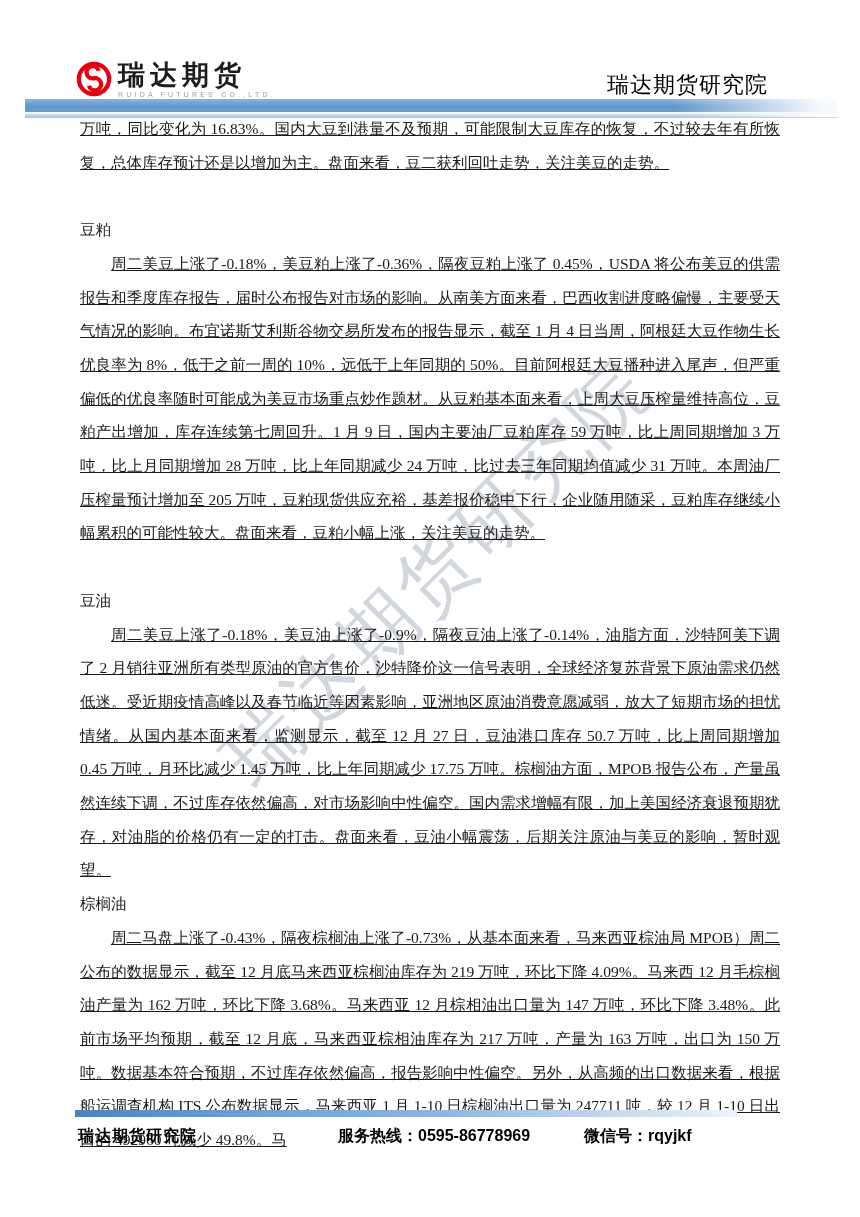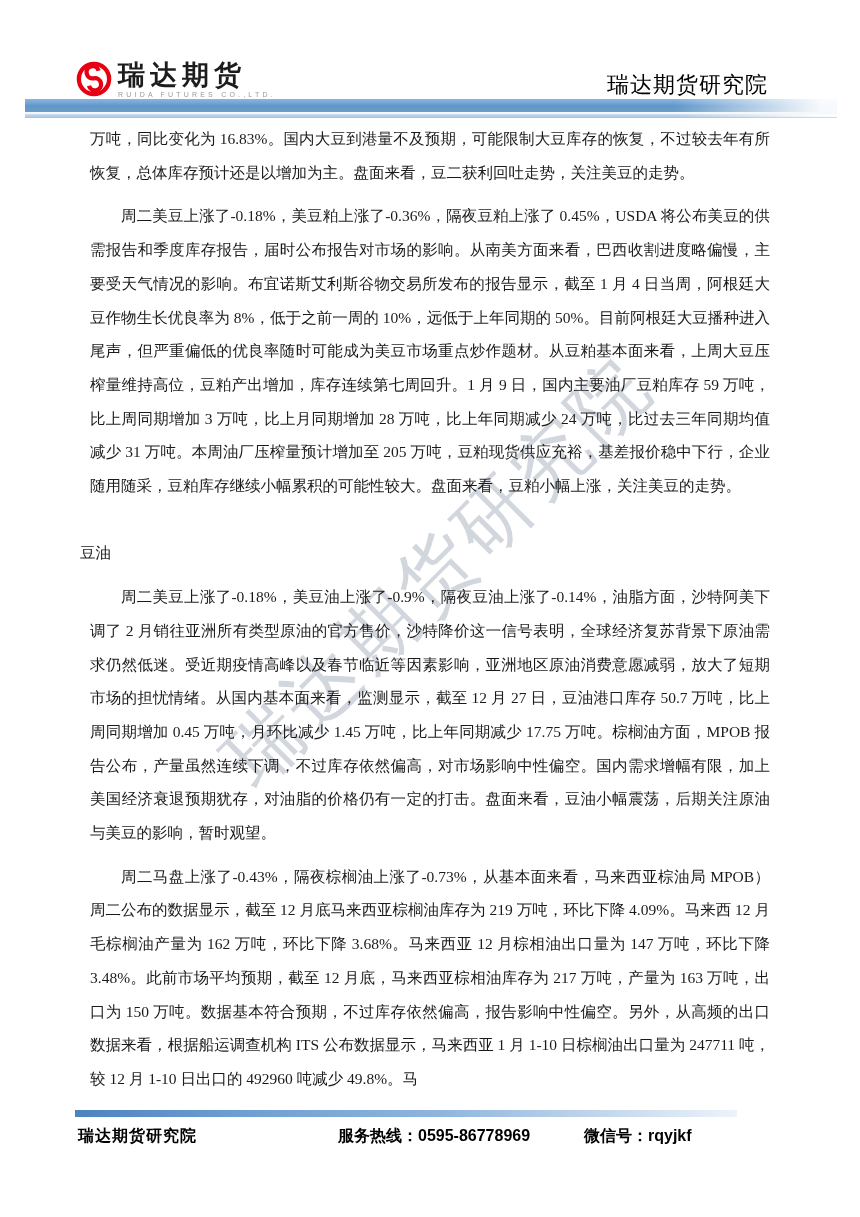--- a/index.html
+++ b/index.html
@@ -62,21 +62,21 @@
     font-family: "Liberation Serif", "DejaVu Serif", serif;
   }
 
   
   .doc {
     position: absolute; left: 80px; top: 112px; width: 700px;
     font-size: 15.5px; line-height: 33.7px;
     text-align: justify;
     z-index: 1;
   }
-  .doc p { margin: 10px; }
+  .doc p { margin: 0; text-decoration: underline; }
   .doc p.indent { text-indent: 2em; }
   .sec-heading { font-size: 15.5px; font-weight: 400; line-height: 33.7px; }
   .sec-heading.gap-before { margin-top: 33.7px; }
 
   
   .footer { position: absolute; left: 0; top: 1100px; width: 860px; z-index: 1; }
   .footer-bar {
     position: absolute; left: 75px; top: 10px; width: 662px; height: 7px;
     background: linear-gradient(90deg, #4d83bd 0%, #6e9fd2 25%, #8fb5dd 55%, #c3d7ec 80%, #edf3fa 100%);
   }
@@ -111,25 +111,27 @@
   <div class="header-bar">
     <div class="band-main"></div>
     <div class="band-white"></div>
     <div class="band-light"></div>
   </div>
 </div>
 
 <div class="doc">
   <p>万吨，同比变化为 16.83%。国内大豆到港量不及预期，可能限制大豆库存的恢复，不过较去年有所恢复，总体库存预计还是以增加为主。盘面来看，豆二获利回吐走势，关注美豆的走势。</p>
 
+  <div class="sec-heading gap-before">豆粕</div>
   <p class="indent">周二美豆上涨了-0.18%，美豆粕上涨了-0.36%，隔夜豆粕上涨了 0.45%，USDA 将公布美豆的供需报告和季度库存报告，届时公布报告对市场的影响。从南美方面来看，巴西收割进度略偏慢，主要受天气情况的影响。布宜诺斯艾利斯谷物交易所发布的报告显示，截至 1 月 4 日当周，阿根廷大豆作物生长优良率为 8%，低于之前一周的 10%，远低于上年同期的 50%。目前阿根廷大豆播种进入尾声，但严重偏低的优良率随时可能成为美豆市场重点炒作题材。从豆粕基本面来看，上周大豆压榨量维持高位，豆粕产出增加，库存连续第七周回升。1 月 9 日，国内主要油厂豆粕库存 59 万吨，比上周同期增加 3 万吨，比上月同期增加 28 万吨，比上年同期减少 24 万吨，比过去三年同期均值减少 31 万吨。本周油厂压榨量预计增加至 205 万吨，豆粕现货供应充裕，基差报价稳中下行，企业随用随采，豆粕库存继续小幅累积的可能性较大。盘面来看，豆粕小幅上涨，关注美豆的走势。</p>
 
   <div class="sec-heading gap-before">豆油</div>
   <p class="indent">周二美豆上涨了-0.18%，美豆油上涨了-0.9%，隔夜豆油上涨了-0.14%，油脂方面，沙特阿美下调了 2 月销往亚洲所有类型原油的官方售价，沙特降价这一信号表明，全球经济复苏背景下原油需求仍然低迷。受近期疫情高峰以及春节临近等因素影响，亚洲地区原油消费意愿减弱，放大了短期市场的担忧情绪。从国内基本面来看，监测显示，截至 12 月 27 日，豆油港口库存 50.7 万吨，比上周同期增加 0.45 万吨，月环比减少 1.45 万吨，比上年同期减少 17.75 万吨。棕榈油方面，MPOB 报告公布，产量虽然连续下调，不过库存依然偏高，对市场影响中性偏空。国内需求增幅有限，加上美国经济衰退预期犹存，对油脂的价格仍有一定的打击。盘面来看，豆油小幅震荡，后期关注原油与美豆的影响，暂时观望。</p>
 
+  <div class="sec-heading">棕榈油</div>
   <p class="indent">周二马盘上涨了-0.43%，隔夜棕榈油上涨了-0.73%，从基本面来看，马来西亚棕油局 MPOB）周二公布的数据显示，截至 12 月底马来西亚棕榈油库存为 219 万吨，环比下降 4.09%。马来西 12 月毛棕榈油产量为 162 万吨，环比下降 3.68%。马来西亚 12 月棕相油出口量为 147 万吨，环比下降 3.48%。此前市场平均预期，截至 12 月底，马来西亚棕相油库存为 217 万吨，产量为 163 万吨，出口为 150 万吨。数据基本符合预期，不过库存依然偏高，报告影响中性偏空。另外，从高频的出口数据来看，根据船运调查机构 ITS 公布数据显示，马来西亚 1 月 1-10 日棕榈油出口量为 247711 吨，较 12 月 1-10 日出口的 492960 吨减少 49.8%。马</p>
 </div>
 
 <div class="footer">
   <div class="footer-bar"></div>
   <div class="footer-row">
     <span class="footer-org">瑞达期货研究院</span>
     <span class="footer-hotline"><span>服务热线：</span><span>0595-86778969</span></span>
     <span class="footer-wechat"><span>微信号：</span><span>rqyjkf</span></span>
   </div>

